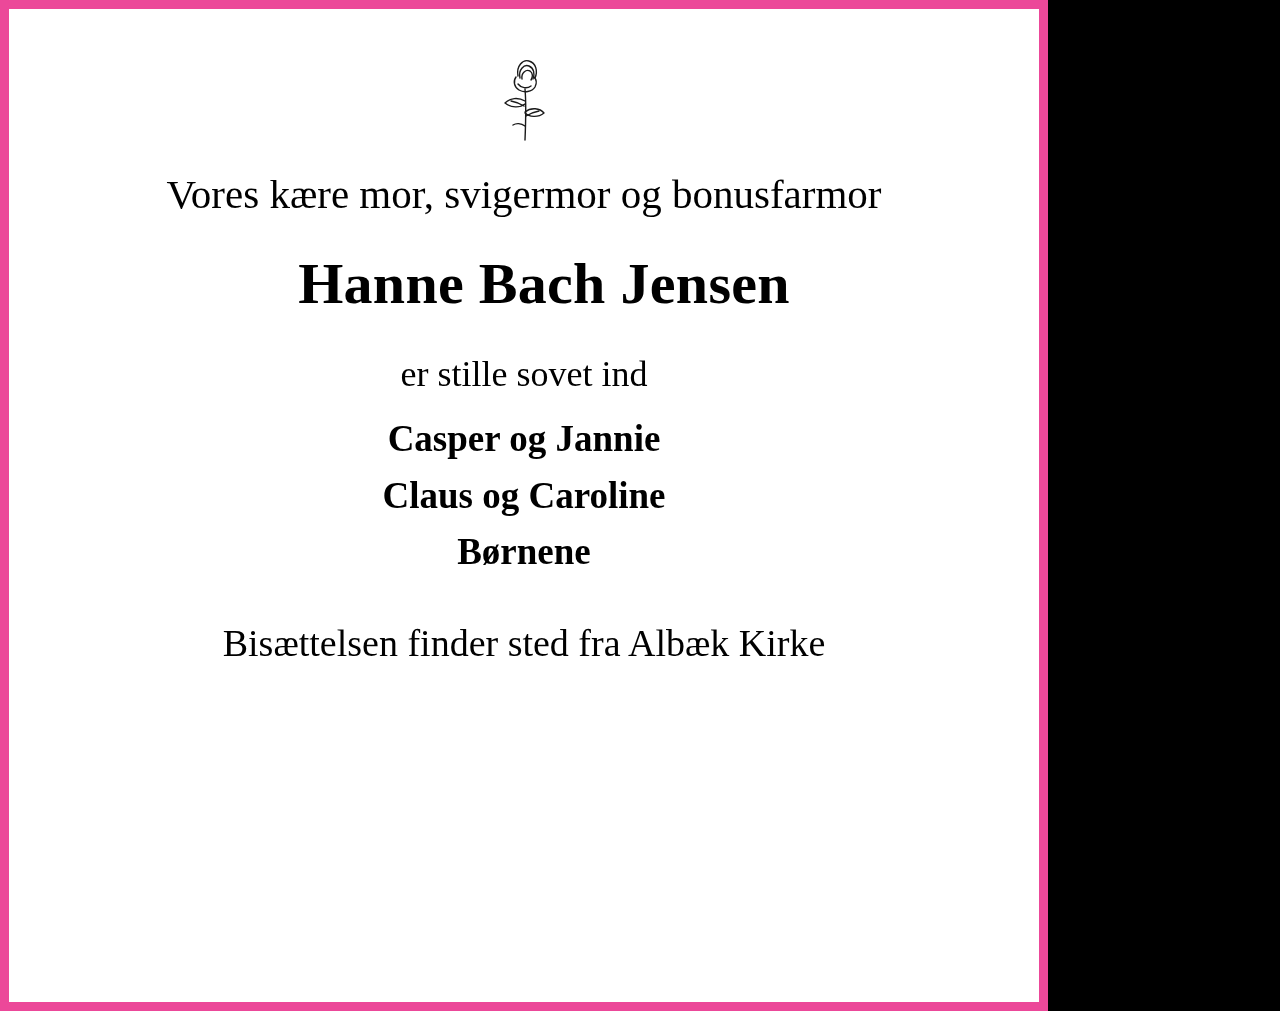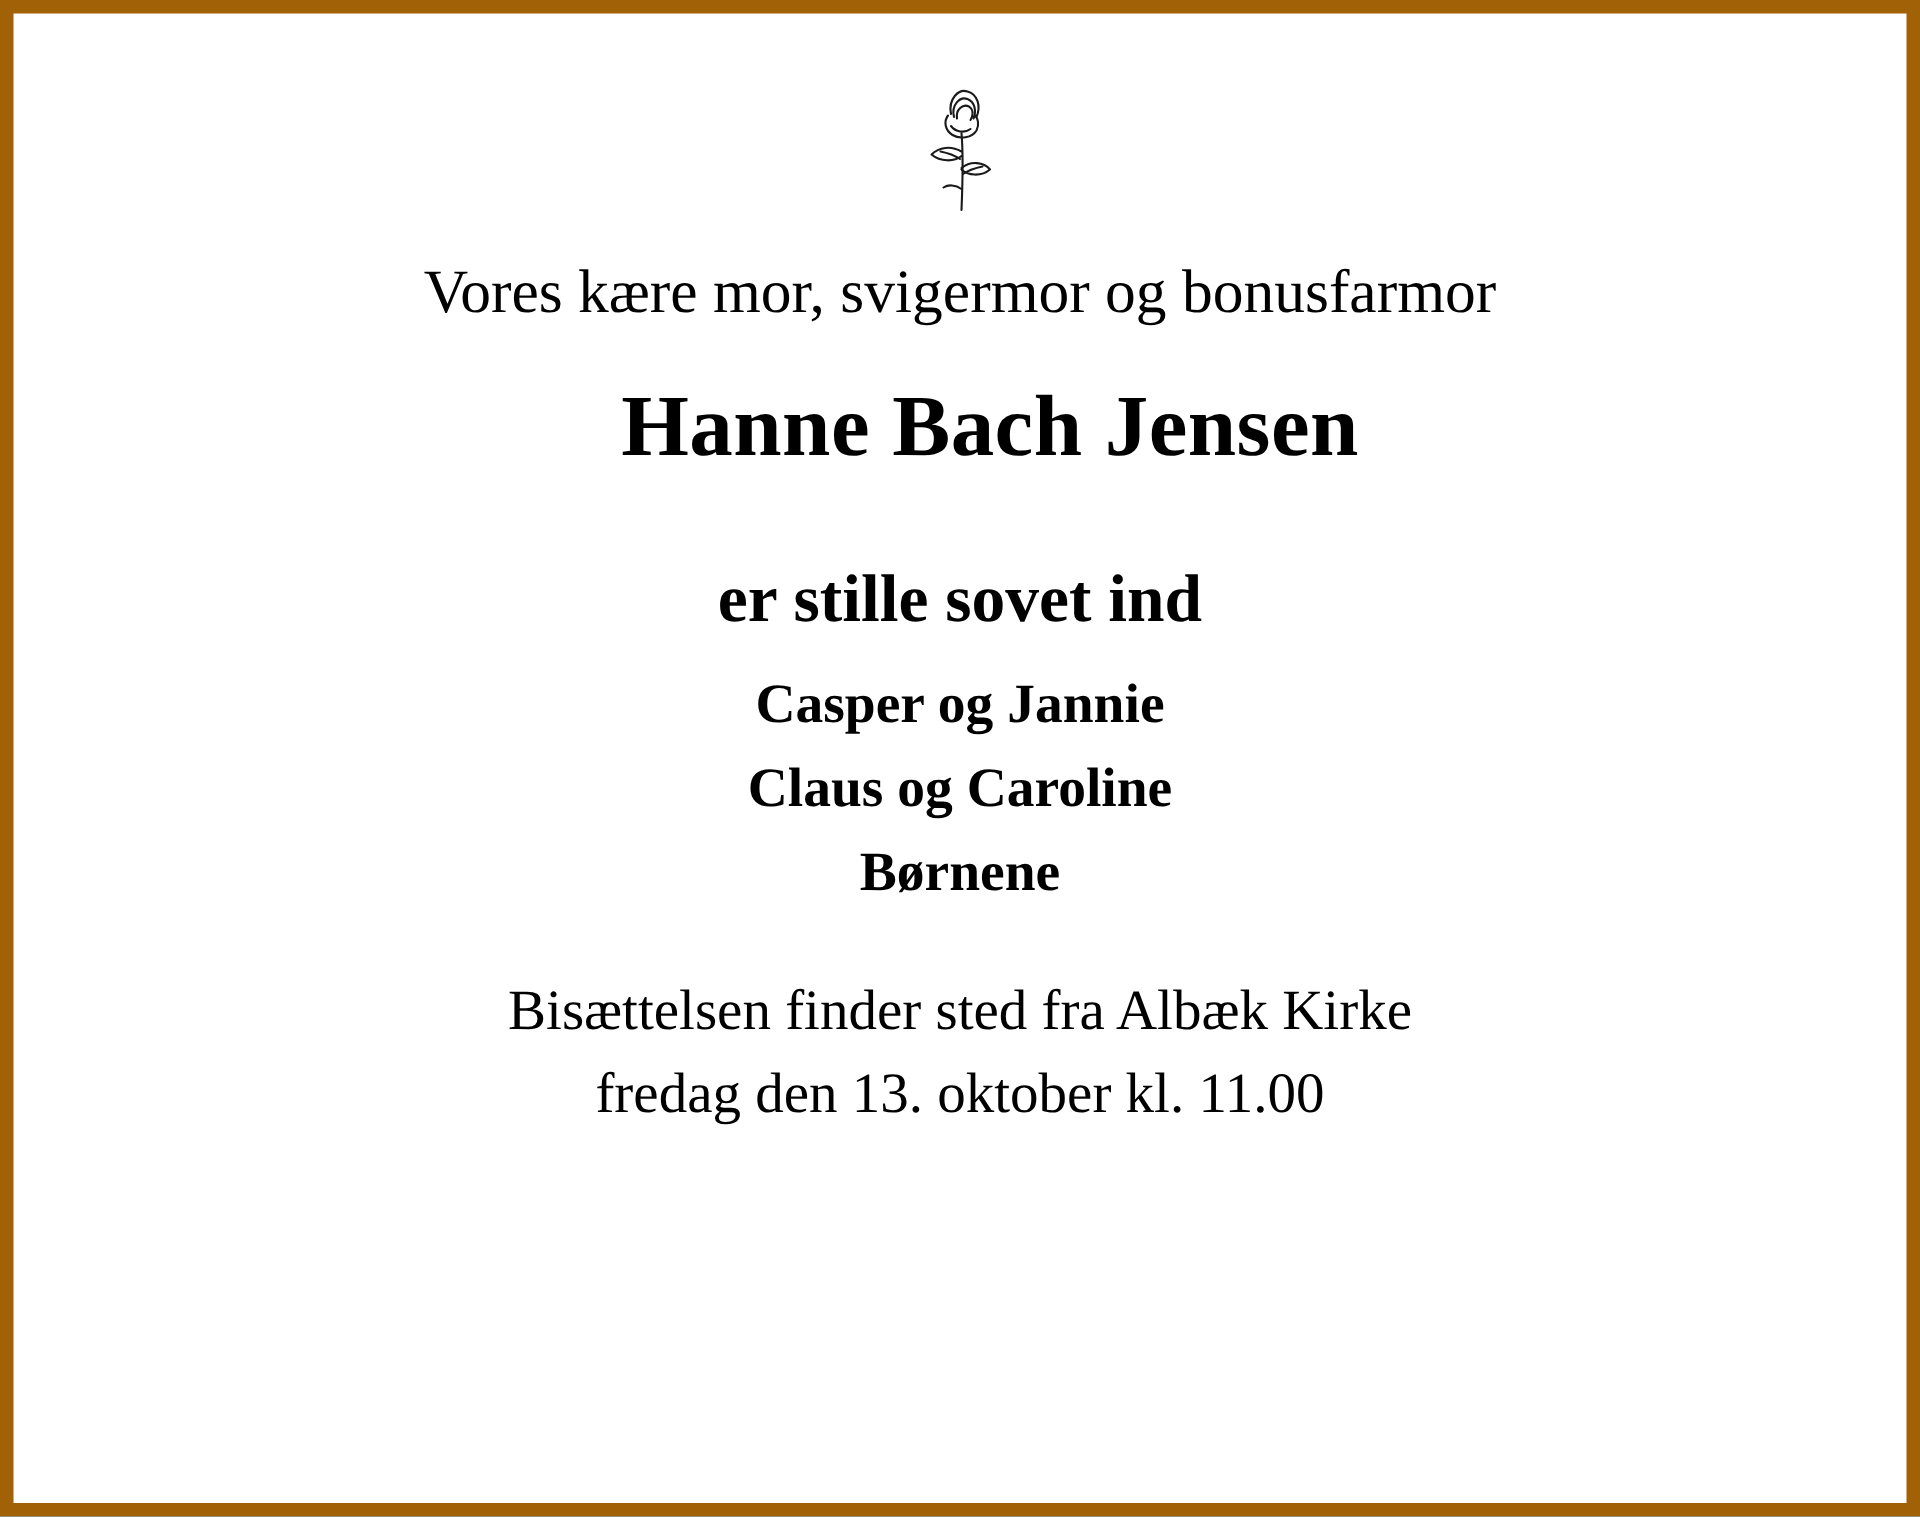--- a/index.html
+++ b/index.html
@@ -8,23 +8,23 @@
     background: #000000;
   }
   body {
     width: 1280px;
     height: 1011px;
     font-family: "Liberation Serif", serif;
     color: #000000;
   }
   .obituary-frame {
     box-sizing: border-box;
-    width: 1280px;
+    width: 1048px;
     height: 1011px;
-    border: 9px solid #a16207;
+    border: 9px solid #ec4899;
     background: #ffffff;
     display: flex;
     flex-direction: column;
     align-items: center;
   }
   .rose-wrap {
     margin-top: 42px;
     width: 90px;
     height: 105px;
     display: flex;
@@ -47,23 +47,22 @@
     font-weight: bold;
     margin-top: 32px;
     letter-spacing: 0.3px;
     margin-left: 40px;
   }
   .birth {
     font-size: 40px;
     margin-top: 30px;
   }
   .passing-phrase {
-    font-size: 45px;
-    margin-top: 54px;
-    font-weight: bold;
+    font-size: 36px;
+    margin-top: 34px;
   }
   .place-date {
     font-size: 40px;
     margin-top: 34px;
   }
   .survivors {
     margin-top: 16px;
     font-size: 37px;
     font-weight: bold;
     line-height: 1.52;
@@ -104,16 +103,15 @@
 
 
   <div class="line survivors">
     <div>Casper og Jannie</div>
     <div>Claus og Caroline</div>
     <div>Børnene</div>
   </div>
 
   <div class="line service">
     <div>Bisættelsen finder sted fra Albæk Kirke</div>
-    <div>fredag den 13. oktober kl. 11.00</div>
   </div>
 
 </div>
 
 </body></html>

